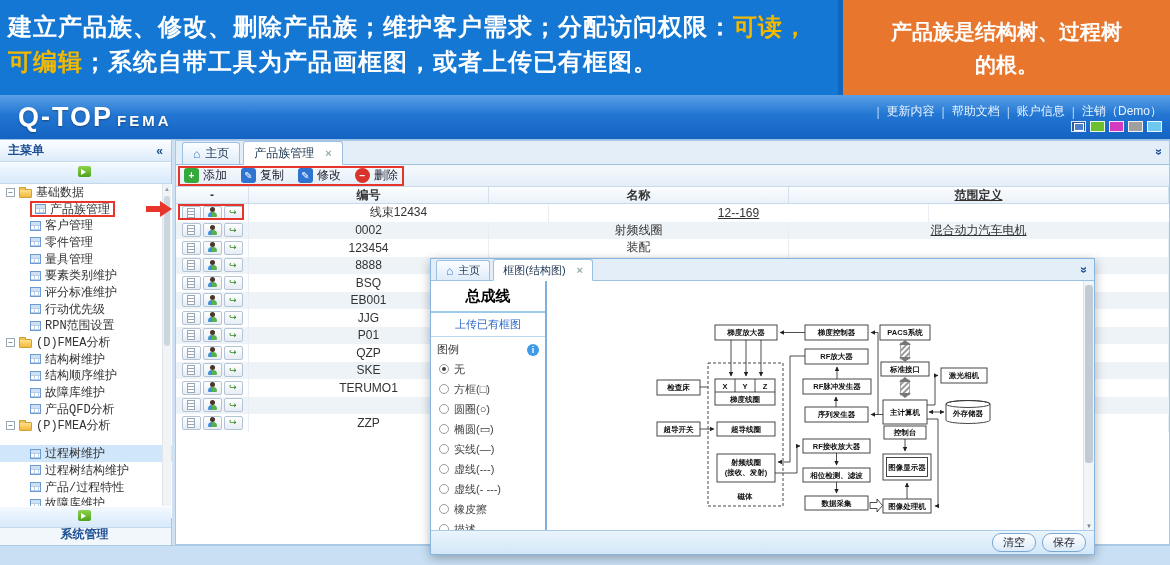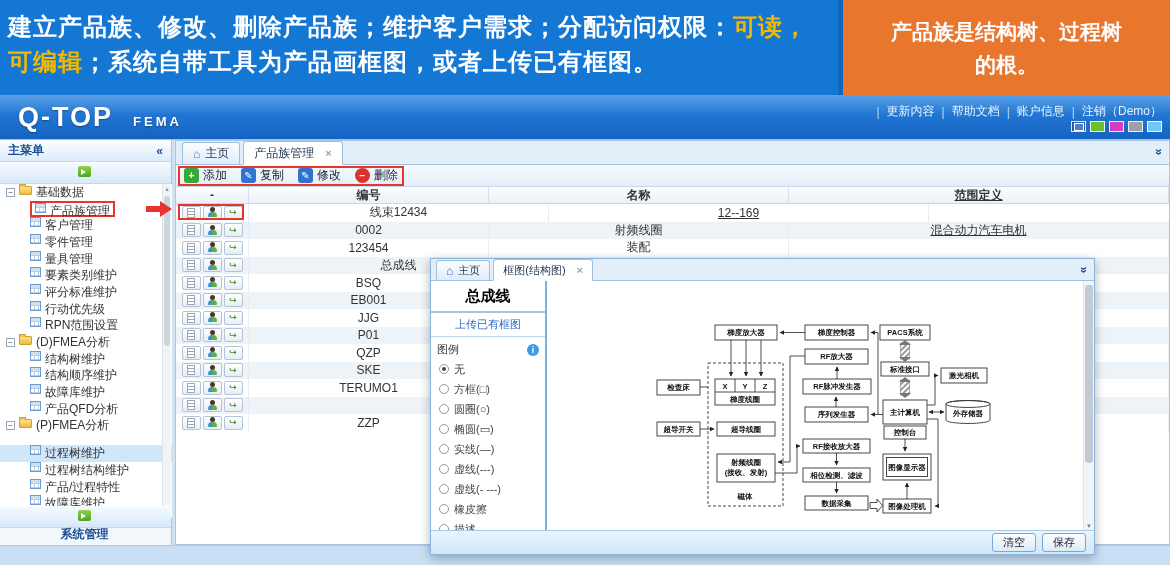--- a/index.html
+++ b/index.html
@@ -11,21 +11,21 @@
   font-size:24px;font-weight:bold;line-height:35px;letter-spacing:1px;padding:9px 8px 0 8px;}
 .banner-left .hl{color:#f3b800;}
 .banner-gap{position:absolute;left:838px;top:0;width:5px;height:95px;background:#1166bd;}
 .banner-right{position:absolute;left:843px;top:0;width:327px;height:95px;background:#e8762d;color:#fff;
   font-size:21px;font-weight:bold;text-align:center;line-height:33px;padding-top:15px;}
 
 
 .apphead{position:absolute;left:0;top:95px;width:1170px;height:45px;
   background:linear-gradient(180deg,#5aa0e8 0%,#2276d2 45%,#1463c2 100%);border-bottom:1px solid #9dc3e8;}
 .logo{position:absolute;left:18px;top:7px;color:#fff;font-weight:bold;font-size:27px;letter-spacing:2px;text-shadow:0 1px 2px rgba(0,0,0,.35);}
-.logo-sub{font-size:13px;letter-spacing:3px;margin-left:20px;}
+.logo-sub{font-size:15px;letter-spacing:3px;margin-left:4px;}
 .hlinks{position:absolute;right:8px;top:8px;font-size:12px;color:#e8f3ff;display:flex;align-items:center;gap:7px;}
 .hlinks .sep{color:#bcd8f5;}
 .hlinks .hlink{cursor:pointer;}
 .swatches{position:absolute;right:8px;top:26px;display:flex;gap:4px;}
 .swatch{width:15px;height:11px;border:1px solid rgba(255,255,255,.85);display:inline-block;}
 .swatch.active::after{content:'';display:block;margin:1px auto 0;width:8px;height:6px;border:1px solid #fff;background:#4d7ec9;}
 
 
 .sidebar{position:absolute;left:0;top:140px;width:172px;height:405px;background:#f2f7fc;border-right:1px solid #aac8e4;}
 .sb-title{height:22px;background:linear-gradient(#fdfeff,#dcebfa);border-bottom:1px solid #c5d9ec;color:#1c4f93;
@@ -33,21 +33,21 @@
 .sb-sec{height:22px;background:linear-gradient(#f3f9ff,#d8e9fa);border-bottom:1px solid #c5d9ec;border-top:1px solid #fff;
   color:#1c4f93;font-size:12px;font-weight:bold;padding:3px 8px 3px 6px;display:flex;align-items:center;gap:5px;cursor:pointer;flex-direction:column;}
 .sb-sec .tog{margin-left:auto;font-weight:bold;color:#1c4f93;}
 .sb-sec2{position:absolute;left:0;top:366px;width:100%;}
 .garrow{width:13px;height:11px;background:linear-gradient(#8fd34e,#4ea21d);border-radius:2px;position:relative;flex:none;}
 .garrow::after{content:'';position:absolute;left:3px;top:3px;border-left:5px solid #fff;border-top:3px solid transparent;border-bottom:3px solid transparent;}
 .sb-tree{position:absolute;left:0;top:44px;width:172px;height:334px;background:#fff;overflow:hidden;font-size:12px;color:#333;}
 .tree-row{height:16.7px;display:flex;align-items:center;gap:4px;padding-left:30px;cursor:pointer;white-space:nowrap;}
 .tree-row.folder{padding-left:6px;}
 .tree-row.selected{background:#cfe6fb;margin-top:11px;}
-.ti{display:flex;align-items:flex-start;gap:4px;}
+.ti{display:flex;align-items:center;gap:4px;font-family:Liberation Mono, monospace;}
 .ti.ann{border:2px solid #e8352c;padding:0 3px;height:16px;}
 .exp{width:9px;height:9px;border:1px solid #99a6b4;background:#fff;color:#445;font-size:8px;line-height:7px;text-align:center;flex:none;}
 .fico{width:13px;height:9px;background:linear-gradient(#ffe08a,#f4b83d);border:1px solid #caa23a;border-radius:1px;position:relative;margin-top:2px;flex:none;}
 .fico::before{content:'';position:absolute;top:-3px;left:-1px;width:5px;height:2px;background:#f4c34d;border:1px solid #caa23a;border-bottom:none;}
 .gico{width:11px;height:10px;border:1px solid #6b9bd2;background-color:#fff;flex:none;
   background-image:linear-gradient(#cfe0f2 0 3px,transparent 3px),repeating-linear-gradient(90deg,transparent 0 3px,#b9cfe8 3px 4px),repeating-linear-gradient(transparent 0 3px,#b9cfe8 3px 4px);}
 .sb-scroll{position:absolute;right:0;top:44px;width:9px;height:334px;background:#f1f3f5;border-left:1px solid #dfe5ea;font-size:6px;color:#8a97a5;text-align:center;}
 .sb-thumb{position:absolute;left:1px;top:12px;width:6px;height:150px;background:#cdd5dd;border-radius:3px;}
 .sb-up{position:absolute;top:2px;left:0;width:8px;}
 .sb-dn{position:absolute;bottom:2px;left:0;width:8px;}
@@ -102,21 +102,21 @@
 .dlg-legend{display:flex;justify-content:space-between;align-items:center;color:#333;padding:5px 6px 2px 6px;}
 .iico{width:12px;height:12px;border-radius:50%;background:#3d9be9;color:#fff;font-size:9px;font-weight:bold;text-align:center;line-height:12px;cursor:pointer;}
 .radio-row{display:flex;align-items:center;gap:5px;padding-left:8px;height:20px;color:#444;cursor:pointer;}
 .radio{width:10px;height:10px;border:1px solid #9a9a9a;border-radius:50%;background:#fff;position:relative;flex:none;}
 .radio.on::after{content:'';position:absolute;left:2px;top:2px;width:4px;height:4px;border-radius:50%;background:#444;}
 .dlg-canvas{flex:1;position:relative;background:#fff;}
 .cv-scroll{position:absolute;right:0;top:0;bottom:0;width:11px;background:#f2f5f8;border-left:1px solid #dde3e9;}
 .cv-thumb{position:absolute;left:1px;top:4px;width:8px;height:178px;background:#c2cbd4;border-radius:3px;}
 .cv-dn{position:absolute;left:0;bottom:1px;width:10px;font-size:6px;color:#78828c;text-align:center;}
 .dlg-bottom{position:absolute;left:0;right:0;bottom:0;height:24px;background:linear-gradient(#eaf4fc,#d3e7f8);border-top:1px solid #aacbe8;display:flex;justify-content:flex-end;align-items:center;gap:6px;padding:0 8px;}
-.dbtn{font-size:11px;padding:1px 10px;border:1px solid #7aa7d4;border-radius:3px;background:linear-gradient(#fdfeff,#dcebf8);color:#223;cursor:pointer;}
+.dbtn{font-size:11px;padding:1px 10px;border:1px solid #7aa7d4;border-radius:9px;background:linear-gradient(#fdfeff,#dcebf8);color:#223;cursor:pointer;}
 
 
 .diagram{position:absolute;left:88px;top:34px;}
 .diagram rect.b,.diagram path.b{fill:#fff;stroke:#333;stroke-width:0.9;}
 .diagram text{font-size:7.5px;font-weight:600;fill:#111;text-anchor:middle;font-family:"Liberation Sans",sans-serif;}
 .diagram line,.diagram polyline{stroke:#222;stroke-width:0.8;fill:none;}
 
 
 .bottom-strip{position:absolute;left:0;top:545px;width:1170px;height:20px;background:#c9e0f4;border-top:1px solid #aacbe8;}
 </style>
@@ -388,20 +388,21 @@
           <span class="mini">
             <span class="dico"></span>
           </span>
           <span class="mini">
             <span class="pico"></span>
           </span>
           <span class="mini">
             <span class="sico">↪</span>
           </span>
         </div>
+        <div class="cell c1">8888</div>
         <div class="cell c2">总成线</div>
         <div class="cell c3"></div>
       </div>
       <div class="trow">
         <div class="cell c0">
           <span class="mini">
             <span class="dico"></span>
           </span>
           <span class="mini">
             <span class="pico"></span>

